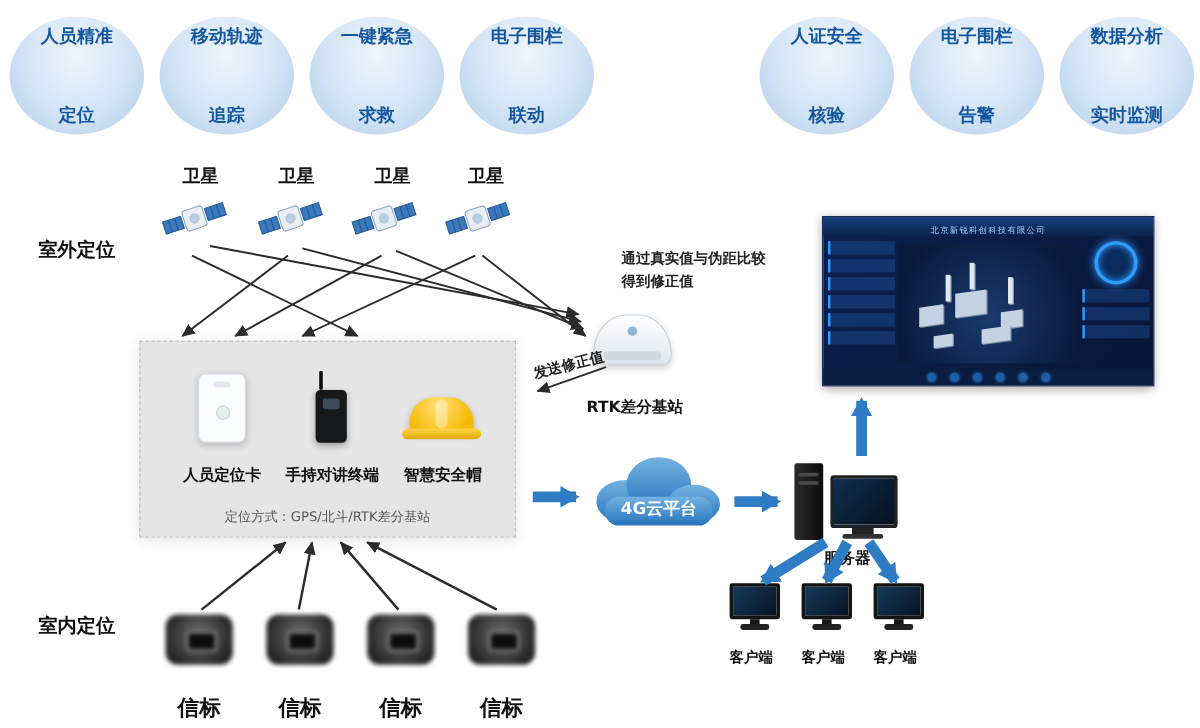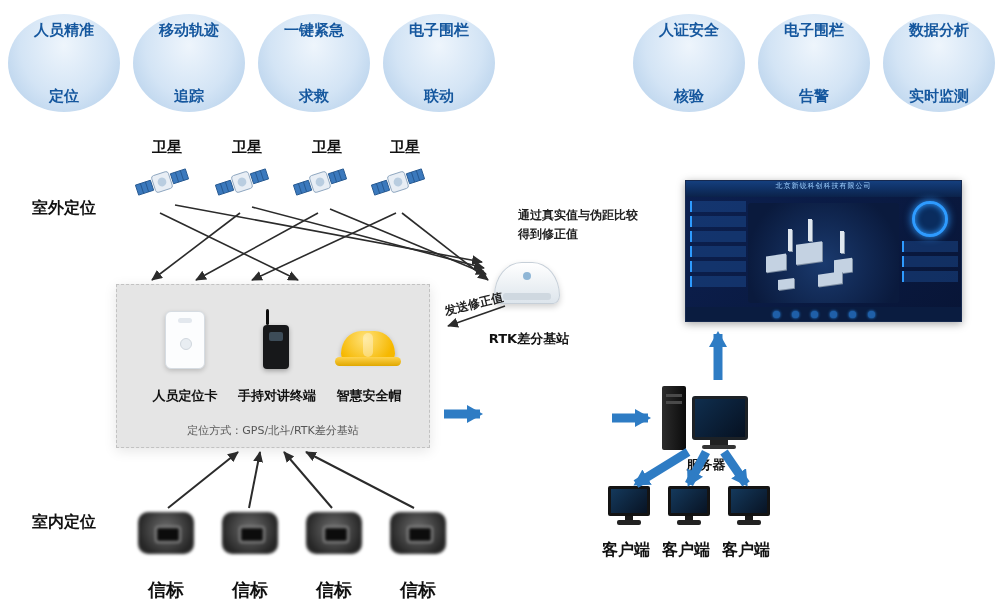--- a/index.html
+++ b/index.html
@@ -81,37 +81,37 @@
   .server-label{position:absolute;left:666px;top:456px;width:80px;text-align:center;
     font-size:13px;font-weight:600;color:#111;}
 
   
   .client{position:absolute;width:44px;height:48px;}
   .c-mon{position:absolute;left:0;top:0;width:36px;height:24px;
     background:linear-gradient(135deg,#14395c,#081323);border:3px solid #141414;border-radius:2px;}
   .c-neck{position:absolute;left:17px;top:30px;width:8px;height:4px;background:#1a1a1a;}
   .c-base{position:absolute;left:9px;top:34px;width:24px;height:5px;background:#222;border-radius:2px;}
   .client-label{position:absolute;top:540px;width:52px;text-align:center;
-    font-size:16px;font-weight:bold;color:#111;}
+    font-size:12px;font-weight:bold;color:#111;}
 
   
   .beacon{position:absolute;top:512px;width:56px;height:42px;border-radius:10px;
     background:radial-gradient(circle at 50% 42%,#6e6e6e,#262626 75%);
     filter:blur(1.6px);}
   .beacon::after{content:"";position:absolute;left:17px;top:14px;width:22px;height:13px;
     background:#0c0c0c;border:2px solid #8a8a8a;border-radius:3px;}
   .beacon-label{position:absolute;top:578px;width:44px;text-align:center;
     font-size:18px;font-weight:bold;color:#111;}
 
   
   .dashboard{position:absolute;left:685px;top:180px;width:275px;height:140px;
     background:linear-gradient(135deg,#0c2050,#081536);border:1px solid #16294f;
     box-shadow:0 2px 8px rgba(0,0,0,.35);overflow:hidden;}
   .db-header{position:absolute;left:0;top:0;right:0;height:16px;
-    background:linear-gradient(#143f7e,#0b224a);display:flex;align-items:flex-start;justify-content:center;}
+    background:linear-gradient(#143f7e,#0b224a);display:flex;align-items:flex-end;justify-content:center;}
   .db-title{font-size:7px;color:#9fd0ff;letter-spacing:1px;white-space:nowrap;}
   .db-left,.db-right{position:absolute;top:20px;bottom:18px;width:54px;
     display:flex;flex-direction:column;gap:4px;}
   .db-left{left:4px;} .db-right{right:4px;align-items:center;}
   .db-row{width:100%;height:11px;background:rgba(35,90,165,.38);border-left:2px solid #2e9bff;}
   .db-gauge{width:30px;height:30px;border-radius:50%;border:3px solid #2e9bff;
     box-shadow:0 0 8px #2e9bff, inset 0 0 6px #2e9bff;background:#0a2c5e;}
   .db-center{position:absolute;left:62px;right:62px;top:22px;bottom:18px;
     background:radial-gradient(circle at 50% 60%,#1a3a6e,#0a1a3d 80%);border-radius:3px;}
   .iso{position:absolute;background:#c4d2e2;transform:skewY(-8deg);box-shadow:1px 1px 0 #7e8ea2;}
@@ -229,20 +229,37 @@
   <div class="device-box">
     <div class="card"></div>
     <div class="walkie"></div>
     <div class="helmet"></div>
     <div class="dev-label" style="left:20px;width:96px">人员定位卡</div>
     <div class="dev-label" style="left:108px;width:104px">手持对讲终端</div>
     <div class="dev-label" style="left:208px;width:88px">智慧安全帽</div>
     <div class="footnote">定位方式：GPS/北斗/RTK差分基站</div>
   </div>
 
+  <div class="cloud">
+    <svg viewBox="0 0 122 76" width="122" height="76">
+      <defs>
+        <linearGradient id="cg" x1="0" y1="0" x2="0" y2="1">
+          <stop offset="0" stop-color="#74b2e0"></stop>
+            <stop offset="1" stop-color="#2674bc"></stop>
+        </linearGradient>
+      </defs>
+      <g fill="url(#cg)">
+        <ellipse cx="33" cy="46" rx="24" ry="18"></ellipse>
+        <ellipse cx="61" cy="32" rx="27" ry="23"></ellipse>
+        <ellipse cx="90" cy="48" rx="22" ry="16"></ellipse>
+        <rect x="16" y="42" width="90" height="24" rx="12"></rect>
+      </g>
+      <text x="61" y="56" text-anchor="middle" fill="#ffffff" font-size="14" font-weight="bold">4G云平台</text>
+    </svg>
+  </div>
 
   <div class="server-icon">
     <div class="tower"></div>
     <div class="monitor"></div>
     <div class="m-stand"></div>
     <div class="m-base"></div>
   </div>
   <div class="server-label">服务器</div>
 
   <div class="client" style="left:608px;top:486px">

